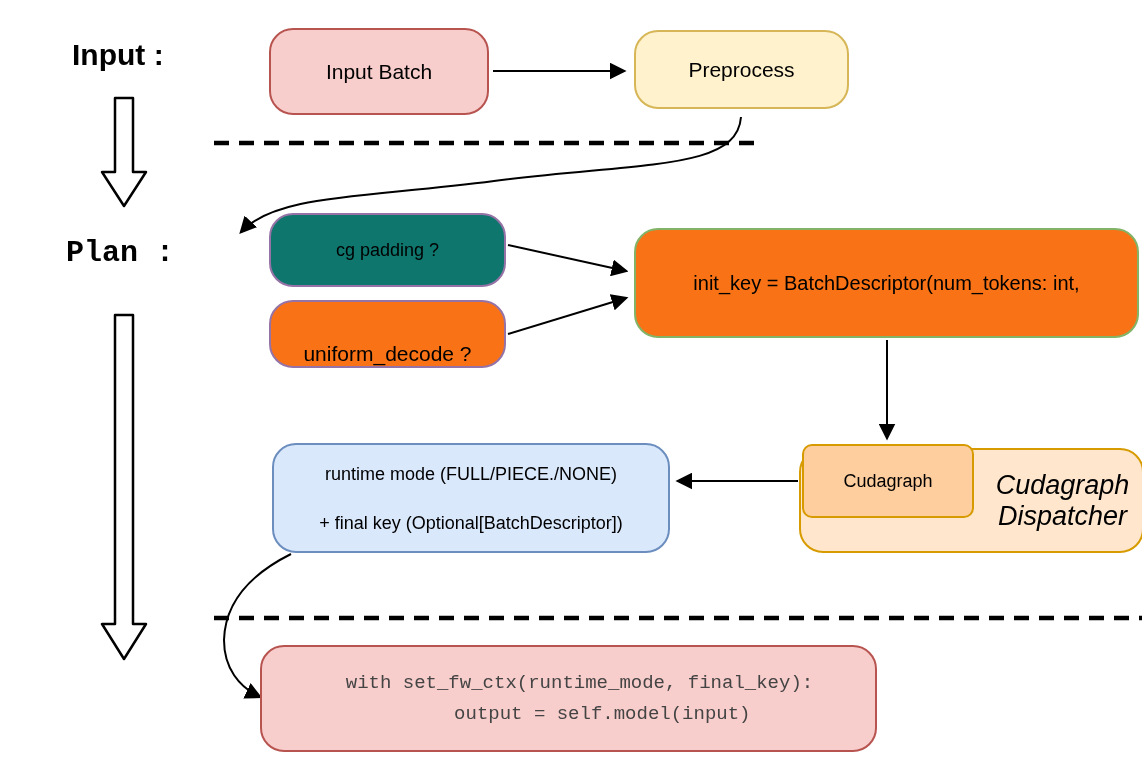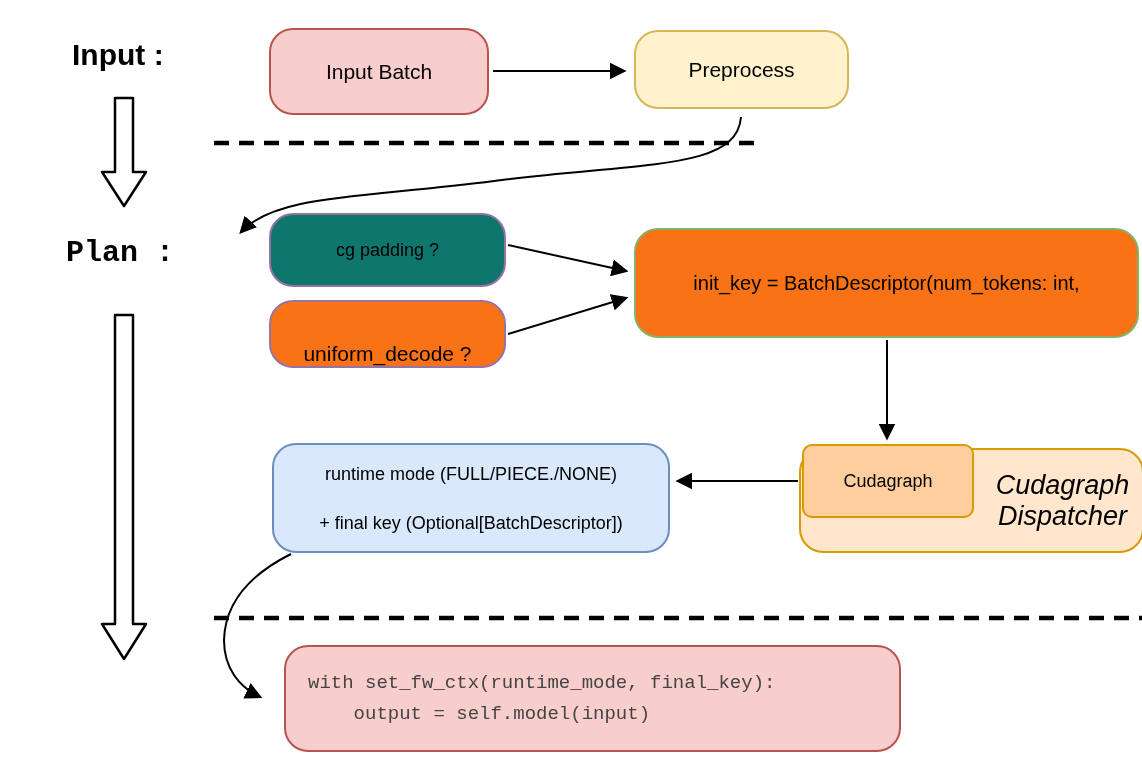--- a/index.html
+++ b/index.html
@@ -45,23 +45,23 @@
   .node-uniform       { left:225px; top:300px; width:237px; height:68px;  background:#f97316; border-color:#9673a6; font-size:21px;justify-content:flex-end; }
   .node-init-key      { left:590px; top:228px; width:505px; height:110px; background:#f97316; border-color:#82b366; font-size:20px; line-height:30px; }
   .node-runtime       { left:228px; top:443px; width:398px; height:110px; background:#dae8fc; border-color:#6c8ebf; font-size:18px; line-height:28px;gap:21px; }
   .node-dispatcher    { left:755px; top:448px; width:345px; height:105px; background:#ffe6cc; border-color:#d79b00; font-size:27px; line-height:31px;font-style:italic; }
   .node-dispatcher .text-wrap {
     position:absolute; left:178px; top:0; width:167px; height:100%;
     display:flex; flex-direction:column; align-items:center; justify-content:center;
   }
   .node-dispatch      { left:758px; top:444px; width:172px; height:74px;  background:#ffce9e; border-color:#d79b00; font-size:18px; border-radius:10px; }
   .node-execute-code  {
-    left:240px; top:645px; width:617px; height:107px;
+    left:216px; top:645px; width:617px; height:107px;
     background:#f8cecc; border-color:#b85450;
-    align-items:flex-start; justify-content:center;
+    align-items:center; justify-content:center;
     font-family:"Liberation Mono", monospace;
     font-size:19px; line-height:31px; color:#444444;
     padding-left:22px;
   }
   .node-execute-code .line { white-space: pre; }
 </style>
 </head>
 <body>
 
 <div class="canvas">

